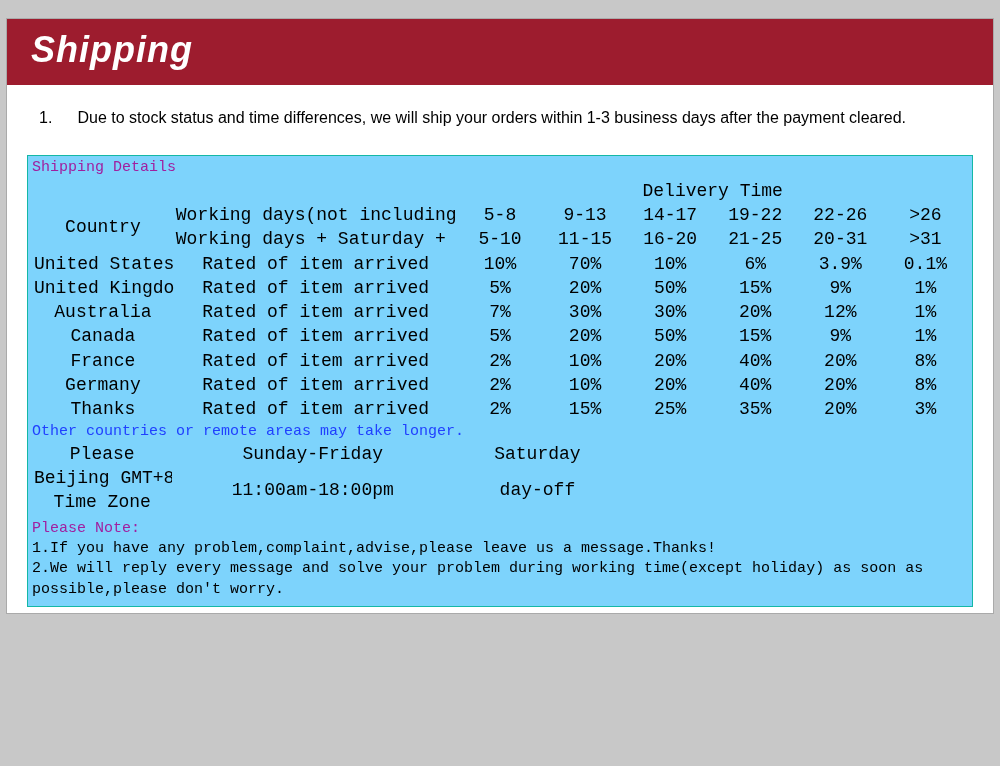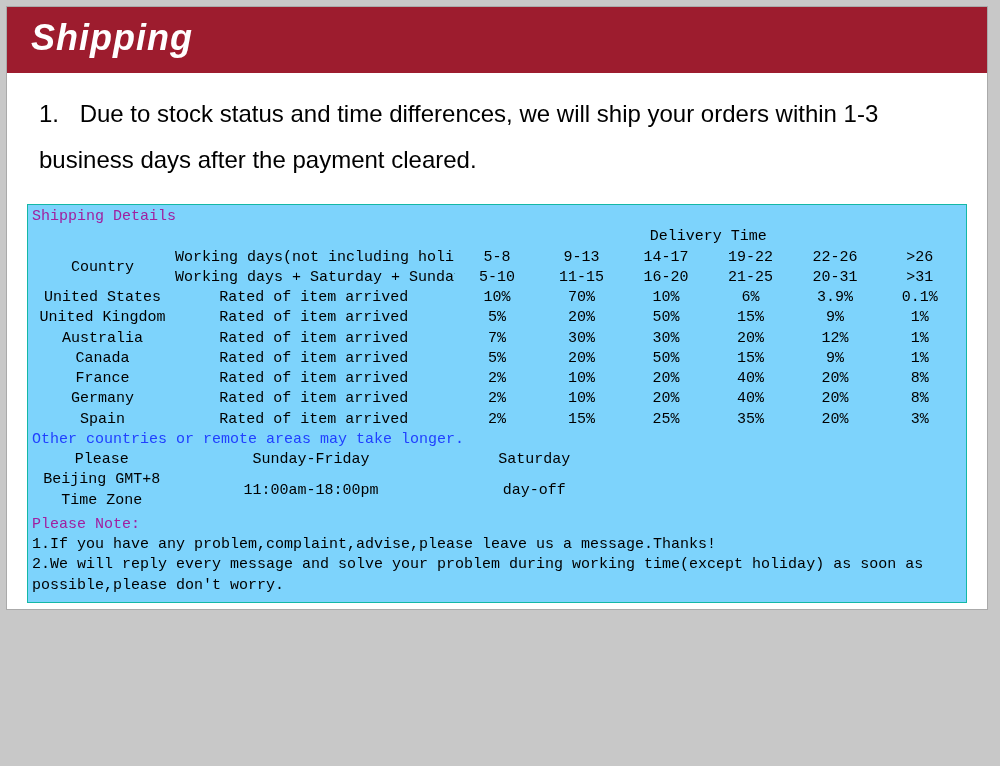--- a/index.html
+++ b/index.html
@@ -5,39 +5,40 @@
   * { box-sizing: border-box; margin: 0; padding: 0; }
   body {
     width: 1000px;
     height: 766px;
     background: #c8c8c8;
     font-family: Arial, sans-serif;
     overflow: hidden;
   }
   .outer {
     background: #c8c8c8;
-    padding: 6px 12px 0 6px;
+    padding: 6px 6px 0 6px;
+    margin-top: 12px;
   }
   .panel {
     background: #ffffff;
     border: 1px solid #aaa;
   }
   .header {
     background: #9d1c2e;
     color: #ffffff;
     font-family: "Arial Black", Arial, sans-serif;
     font-weight: 900;
     font-style: italic;
     font-size: 36px;
     padding: 10px 24px 14px 24px;
     letter-spacing: 1px;
   }
   .body-text {
     padding: 18px 32px 10px 32px;
-    font-size: 24px;
+    font-size: 16px;
     line-height: 1.9;
     color: #000;
   }
   .body-text .item {
     margin-bottom: 6px;
   }
   .num { display:inline-block; width: 34px; }
   .details-box {
     margin: 6px 20px 6px 20px;
     border: 1px solid #14b8a6;
@@ -47,21 +48,21 @@
     color: #000;
     padding: 2px 4px 6px 4px;
     background: #7dd3fc;
   }
   .sec-title { color: #a020a0; }
   .blue-note { color: #2040ff; }
   table.ship {
     width: 100%;
     border-collapse: collapse;
     font-family: inherit;
-    font-size: 15px;
+    font-size: 18px;
     table-layout: fixed;
   }
   table.ship td {
     text-align: center;
     padding: 0 2px;
     white-space: nowrap;
     overflow: hidden;
   }
   .cs-row { margin-top: 6px; }
   .pn { margin-top: 4px; }
@@ -175,21 +176,21 @@
               <td>Germany</td>
               <td>Rated of item arrived</td>
               <td>2%</td>
               <td>10%</td>
               <td>20%</td>
               <td>40%</td>
               <td>20%</td>
               <td>8%</td>
             </tr>
             <tr>
-              <td>Spain</td>
+              <td>Thanks</td>
               <td>Rated of item arrived</td>
               <td>2%</td>
               <td>15%</td>
               <td>25%</td>
               <td>35%</td>
               <td>20%</td>
               <td>3%</td>
             </tr>
           </tbody>
       </table>

